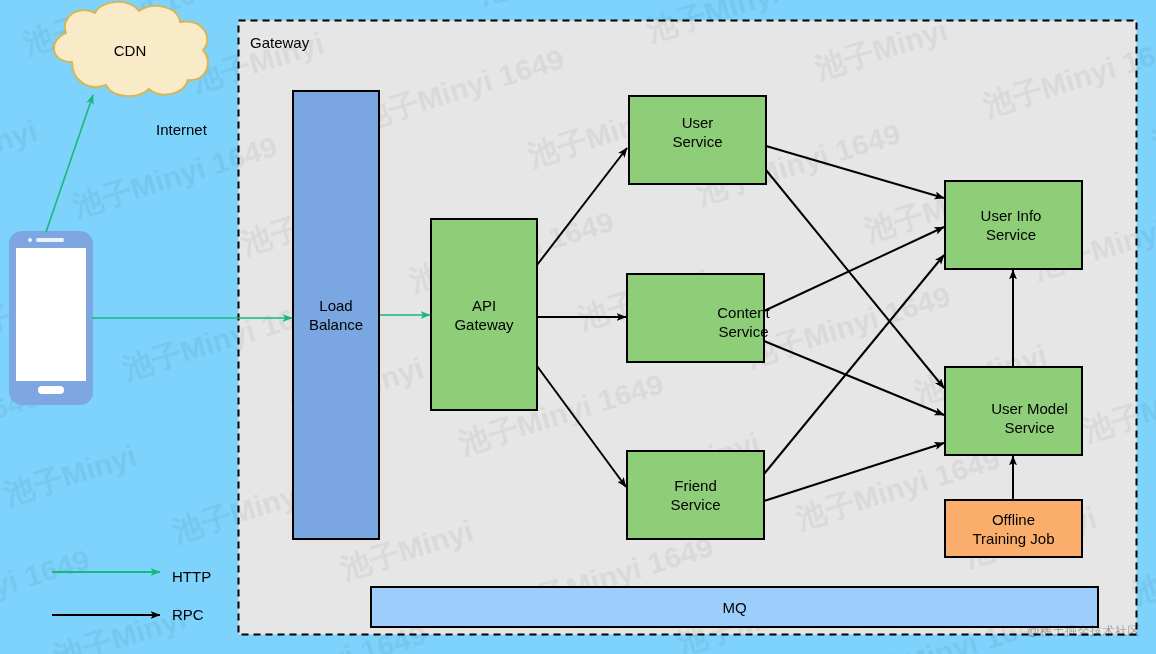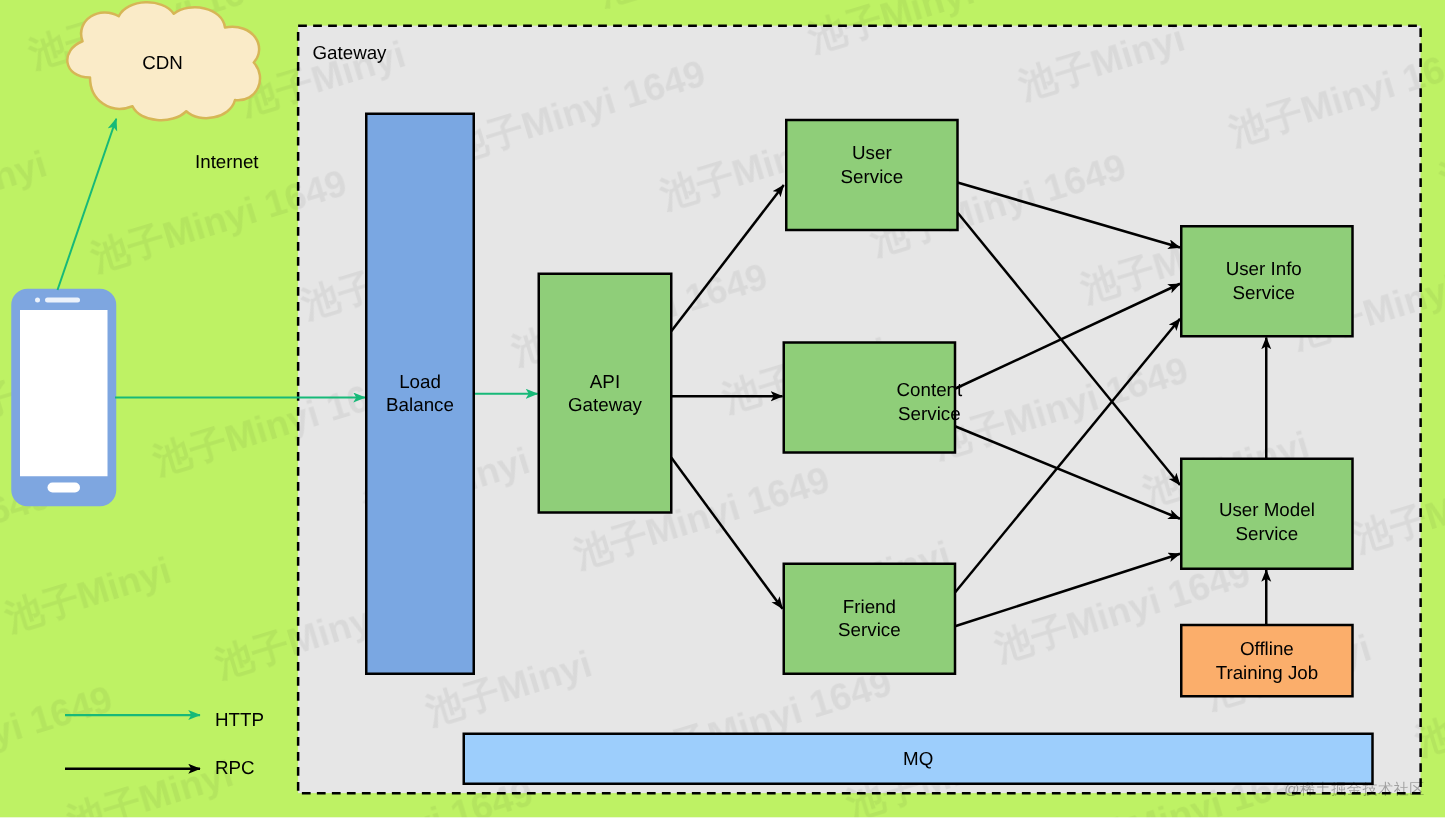--- a/index.html
+++ b/index.html
@@ -4,21 +4,21 @@
 <style>
   html, body {
     margin: 0;
     padding: 0;
     background: #ffffff;
   }
   #canvas {
     position: relative;
     width: 1156px;
     height: 654px;
-    background: #bef264;
+    background: #7dd3fc;
     font-family: "Liberation Sans", sans-serif;
     overflow: hidden;
   }
   #svg-layer {
     position: absolute;
     left: 0;
     top: 0;
     width: 1156px;
     height: 654px;
   }
@@ -157,21 +157,21 @@
 
   <div class="node-label" style="left:627px; top:274px; width:137px; height:96px;padding-left:48px;">Content
 Service</div>
 
   <div class="node-label" style="left:627px; top:451px; width:137px; height:88px;">Friend
 Service</div>
 
   <div class="node-label" style="left:945px; top:181px; width:132px; height:88px;">User Info
 Service</div>
 
-  <div class="node-label" style="left:945px; top:367px; width:137px; height:101px;">User Model
+  <div class="node-label" style="left:945px; top:367px; width:137px; height:101px;padding-left:16px;">User Model
 Service</div>
 
   <div class="node-label" style="left:371px; top:587px; width:727px; height:40px;">MQ</div>
 
   <div class="node-label" style="left:945px; top:500px; width:137px; height:57px;">Offline
 Training Job</div>
 
   <div class="plain-label" style="left:172px; top:567px;">HTTP</div>
 
   <div class="plain-label" style="left:172px; top:605px;">RPC</div>

